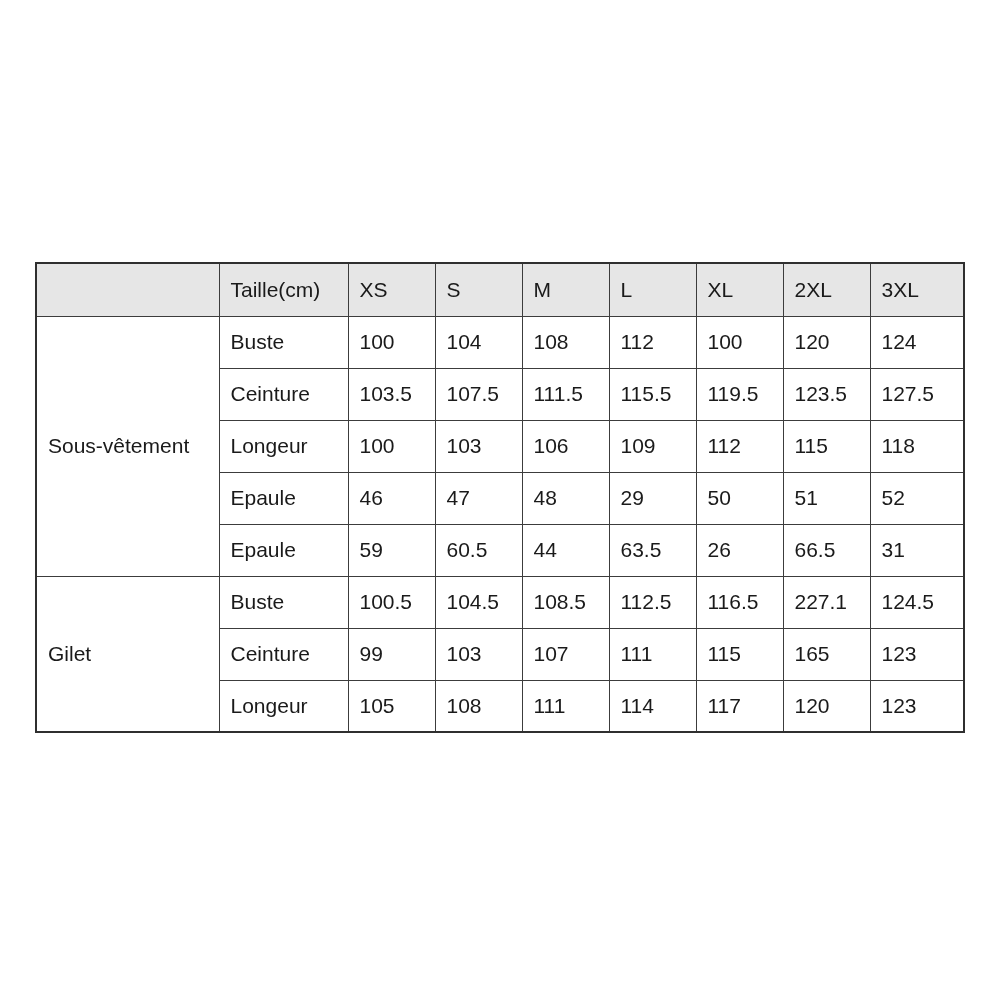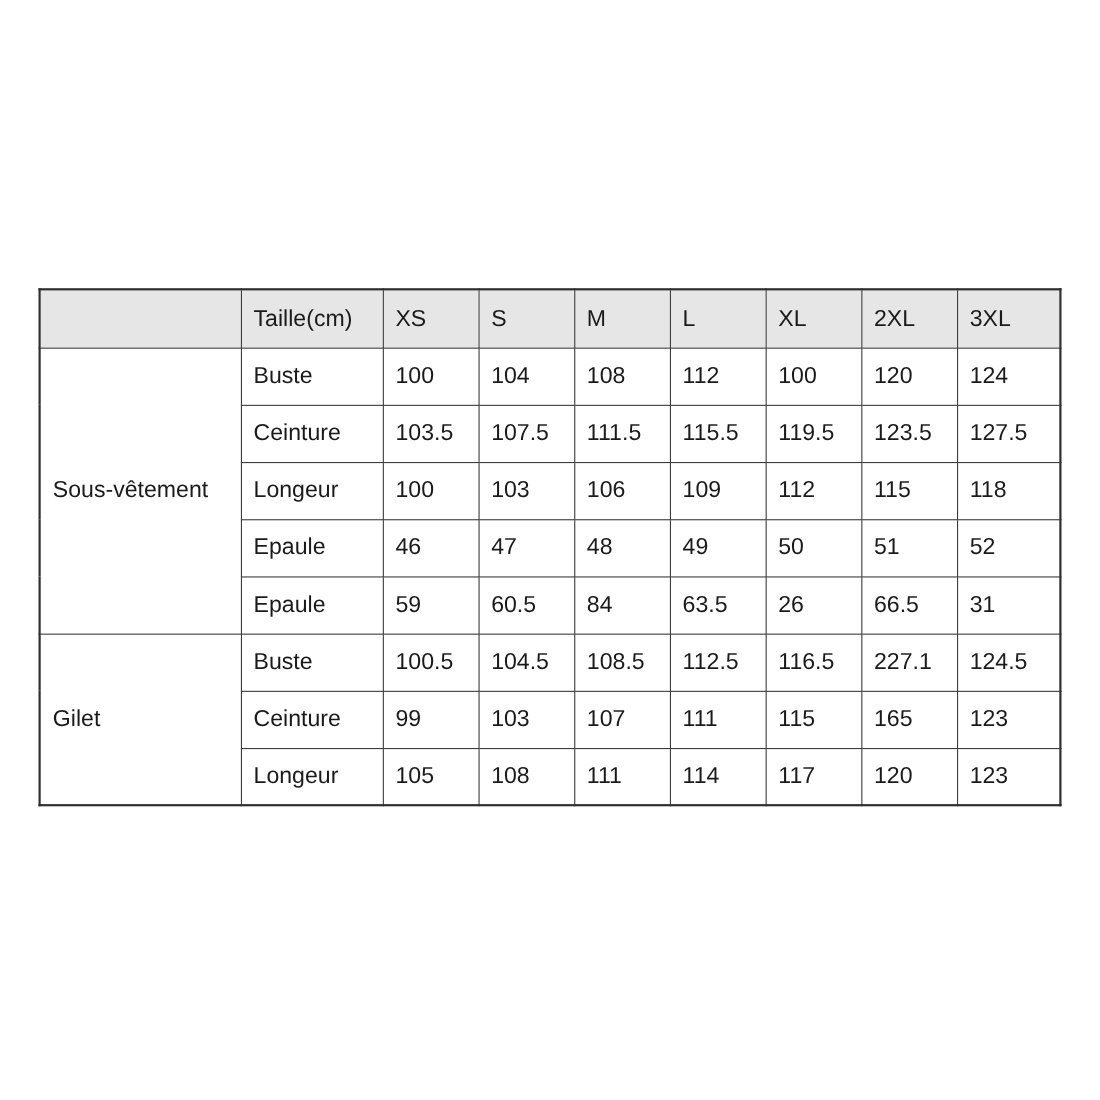--- a/index.html
+++ b/index.html
@@ -106,30 +106,30 @@
     <td>109</td>
     <td>112</td>
     <td>115</td>
     <td>118</td>
   </tr>
   <tr class="data-row">
     <td>Epaule</td>
     <td>46</td>
     <td>47</td>
     <td>48</td>
-    <td>49</td>
+    <td>29</td>
     <td>50</td>
     <td>51</td>
     <td>52</td>
   </tr>
   <tr class="data-row">
     <td>Epaule</td>
     <td>59</td>
     <td>60.5</td>
-    <td>84</td>
+    <td>44</td>
     <td>63.5</td>
     <td>26</td>
     <td>66.5</td>
     <td>31</td>
   </tr>
 
   <tr class="data-row">
     <td class="cat" rowspan="3">Gilet</td>
     <td>Buste</td>
     <td>100.5</td>

